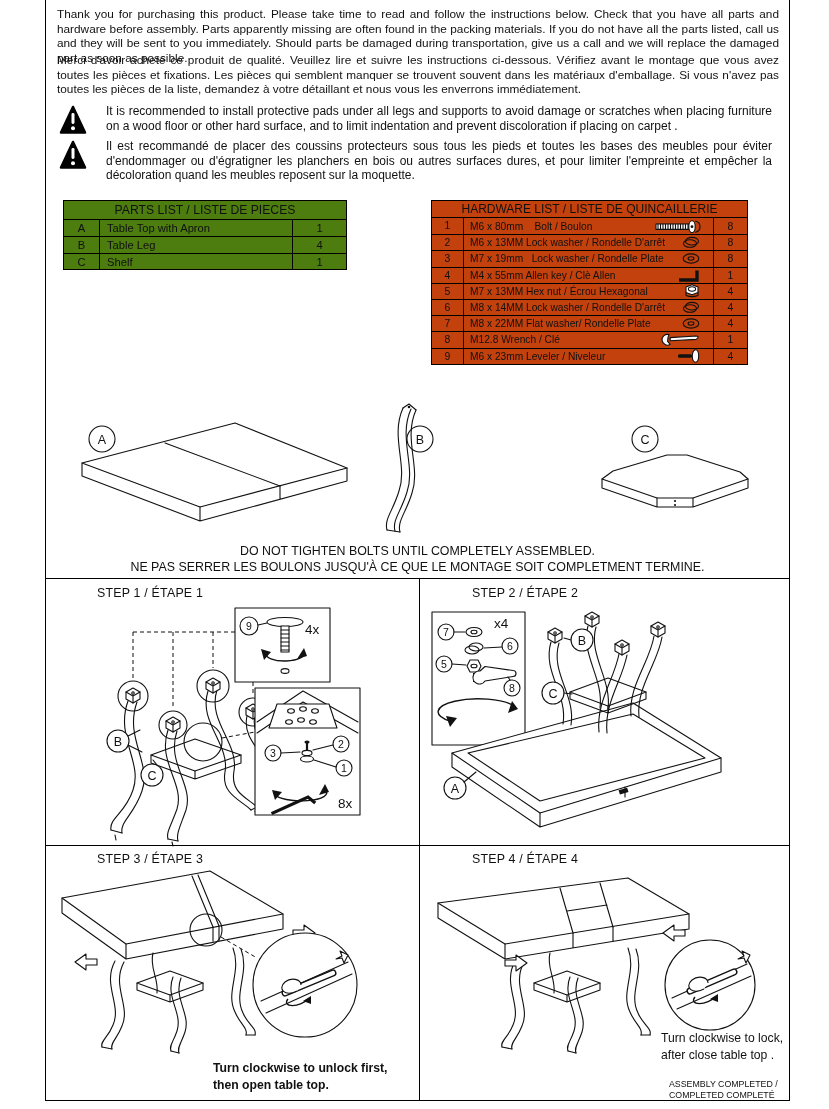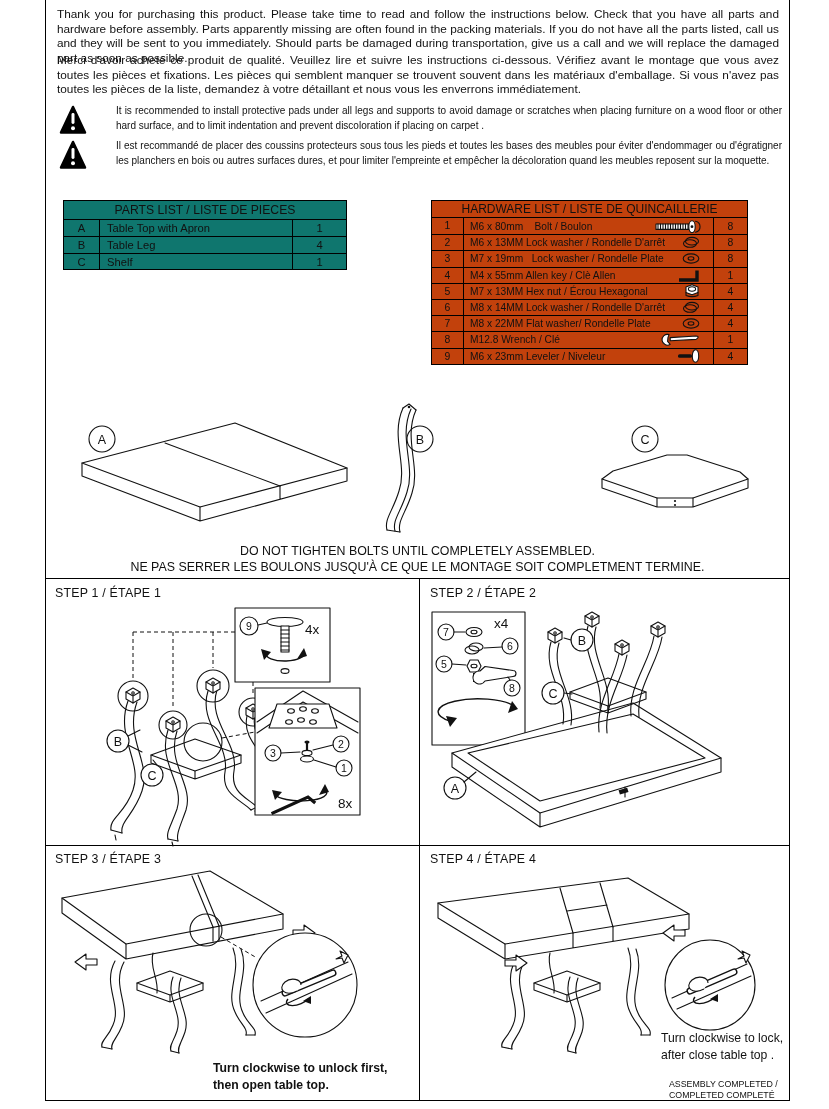--- a/index.html
+++ b/index.html
@@ -9,29 +9,29 @@
     font-family:"Liberation Sans", sans-serif; color:#111;
   }
   .abs { position:absolute; }
 
   .page-frame { left:45px; top:-3px; width:745px; height:1104px; border:1.6px solid #000; }
 
   .intro { left:57px; width:722px; font-size:11.8px; line-height:14.5px; text-align:justify; }
   #intro-en { top:7px; }
   #intro-fr { top:53px; }
 
-  .warn-row-text { left:116px; width:666px; font-size:10px; line-height:14.6px; text-align:justify; }
+  .warn-row-text { left:106px; width:666px; font-size:12px; line-height:14.6px; text-align:justify; }
   #warn1-text { top:104px; }
   #warn2-text { top:139px; }
   .warn-icon { width:26px; height:30px; }
   #warn1-icon { left:60px; top:105px; }
   #warn2-icon { left:60px; top:140px; }
 
   
-  .ptable { left:63px; top:200px; width:284px; border:1.5px solid #000; background:#0f766e; }
+  .ptable { left:63px; top:200px; width:284px; border:1.5px solid #000; background:#4d7c0f; }
   .ptable-head { height:19px; line-height:19px; text-align:center; font-size:12.2px; border-bottom:1.4px solid #000; }
   .prow { display:flex; height:16.4px; }
   .prow + .prow { border-top:1.2px solid #000; }
   .pcol-id  { width:36px; text-align:center; border-right:1.2px solid #000; font-size:11.2px; line-height:16.4px; }
   .pcol-name{ flex:1; padding-left:7px; border-right:1.2px solid #000; font-size:11.2px; line-height:16.4px; }
   .pcol-qty { width:53px; text-align:center; font-size:11.2px; line-height:16.4px; }
 
   
   .htable { left:431px; top:200px; width:317px; border:1.5px solid #000; background:#c2410c; }
   .htable-head { height:17px; line-height:17px; text-align:center; font-size:12px; border-bottom:1.2px solid #000; }
@@ -43,21 +43,21 @@
   .hcol-qty { width:33px; text-align:center; font-size:10.4px; }
   .hw-icon { flex:0 0 auto; }
 
   .caution { left:45px; top:544px; width:745px; text-align:center; font-size:12.4px; line-height:15.8px; }
 
   .hline { left:45px; width:745px; height:0; border-top:1.4px solid #000; }
   #grid-top { top:578px; }
   #grid-mid { top:845px; }
   .vline { left:419px; top:578px; width:0; height:523px; border-left:1.4px solid #000; }
 
-  .step-title { font-size:12.4px; letter-spacing:.2px; }
+  .step-title { font-size:12.4px; letter-spacing:.2px;margin-left:42px; }
   #t-step1 { left:55px;  top:586px; }
   #t-step2 { left:430px; top:586px; }
   #t-step3 { left:55px;  top:852px; }
   #t-step4 { left:430px; top:852px; }
 
   .cap { font-size:12.2px; line-height:16.5px; }
   #cap-step3 { left:213px; top:1060px;font-weight:bold; }
   #cap-step4 { left:661px; top:1030px; }
   #completed { left:669px; top:1079px; font-size:8.8px; line-height:10.5px; }
 

